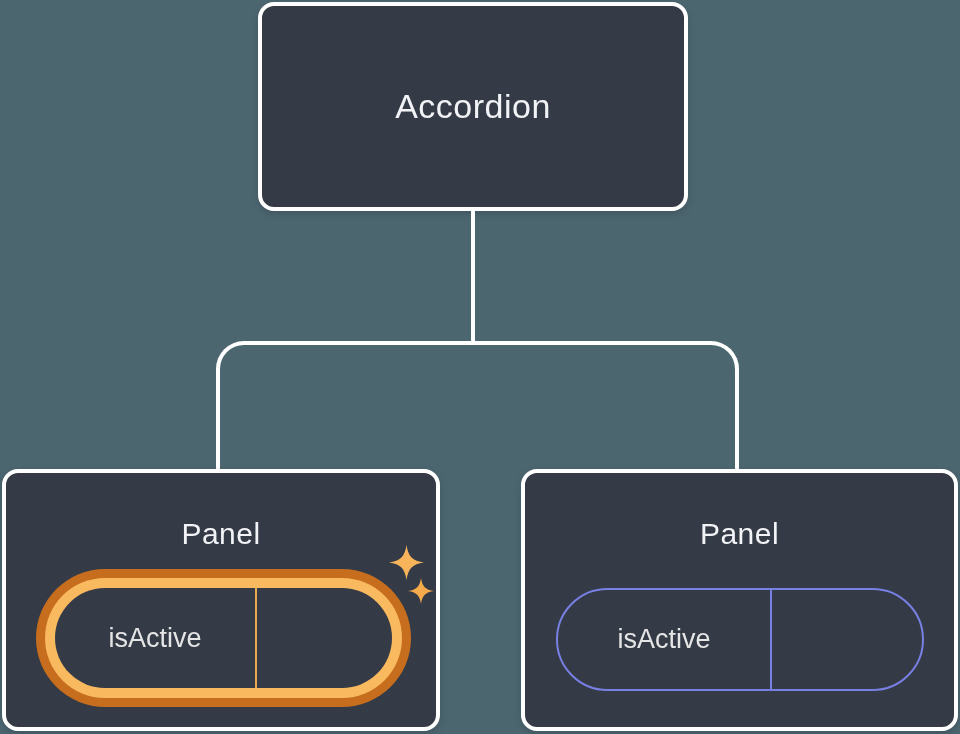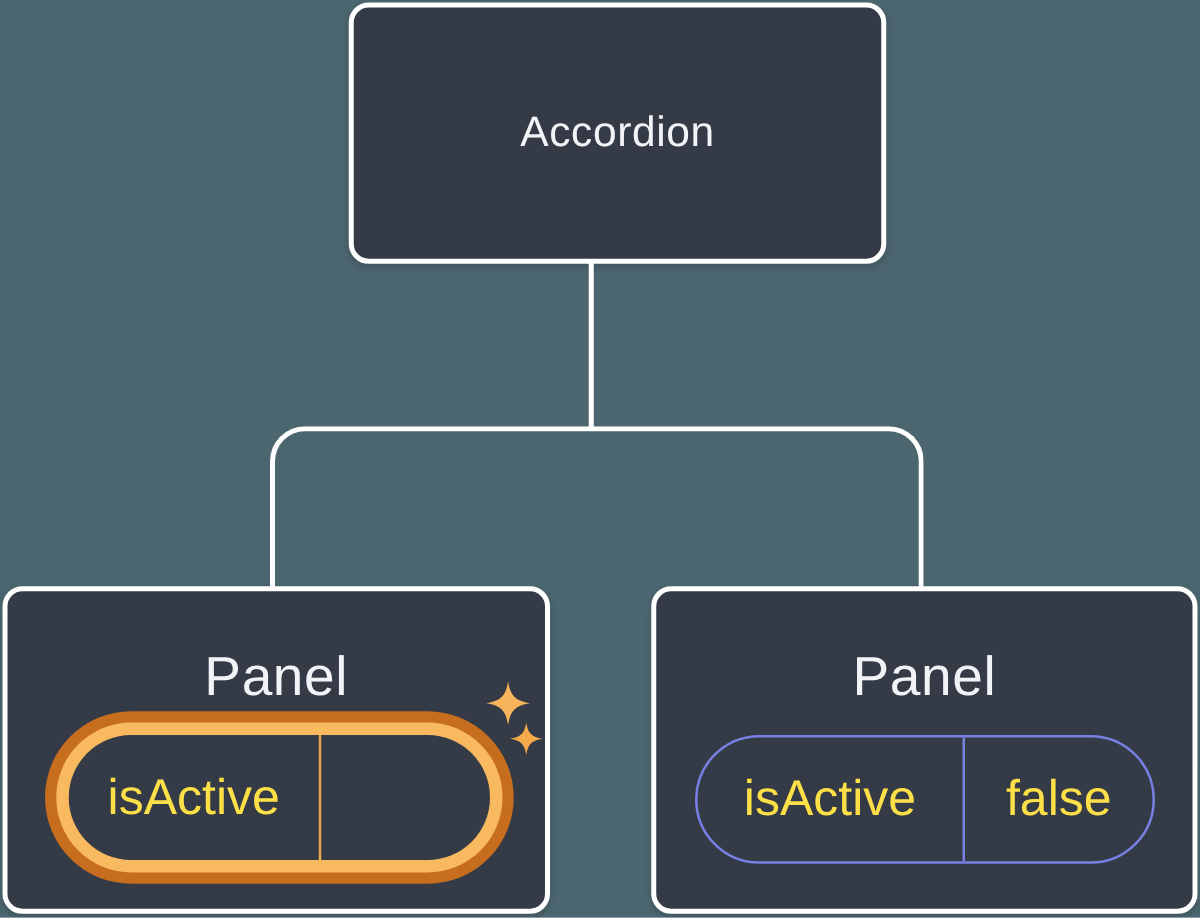--- a/index.html
+++ b/index.html
@@ -18,36 +18,36 @@
   .node {
     position: absolute;
     background: #343A46;
     border: 4px solid #FFFFFF;
     border-radius: 16px;
     box-shadow: 0 3px 6px rgba(30, 38, 46, 0.25);
   }
   .node-root {
     left: 258px; top: 2px;
     width: 430px; height: 209px;
-    display: flex; align-items: center; justify-content: center; margin-left: 21px;
+    display: flex; align-items: center; justify-content: center;
   }
   .node-label {
     color: #F2F3F6;
     font-size: 34px;
     font-weight: 500;
     letter-spacing: 0.5px;
   }
   .node-panel-left  { left: 2px;   top: 469px; width: 438px; height: 262px; }
   .node-panel-right { left: 521px; top: 469px; width: 437px; height: 262px; }
   .panel-title {
     position: absolute;
     top: 44px; left: 0; right: 0;
     text-align: center;
     color: #F2F3F6;
-    font-size: 44px;
+    font-size: 30px;
     font-weight: 500;
     letter-spacing: 0.5px;
   }
 
   
   .connector-stem {
     position: absolute;
     left: 471px; top: 209px;
     width: 4px; height: 134px;
     background: #FFFFFF;
@@ -64,22 +64,22 @@
   
   .pill {
     position: absolute;
     border-radius: 70px;
     display: flex;
   }
   .pill-segment {
     display: flex;
     align-items: center;
     justify-content: center;
-    font-size: 40px;
-    color: #fde047;
+    font-size: 27px;
+    color: #e5e5e5;
   }
   .pill-active {
     left: 55px; top: 588px;
     width: 337px; height: 100px;
     background: #343A46;
     box-shadow: 0 0 0 10px #F9B95F, 0 0 0 19px #C76E1E;
   }
   .pill-active .seg-key   { width: 200px; }
   .pill-active .seg-value { width: 135px; font-weight: 700; }
   .pill-active .pill-divider {
@@ -139,16 +139,15 @@
     </svg>
   </span>
 
   <div class="node node-panel-right">
     <div class="panel-title">Panel</div>
   </div>
 
   <div class="pill pill-inactive">
     <div class="pill-segment seg-key">isActive</div>
     <div class="pill-divider"></div>
-    <div class="pill-segment seg-value">false</div>
   </div>
 
 </div>
 
 </body></html>

